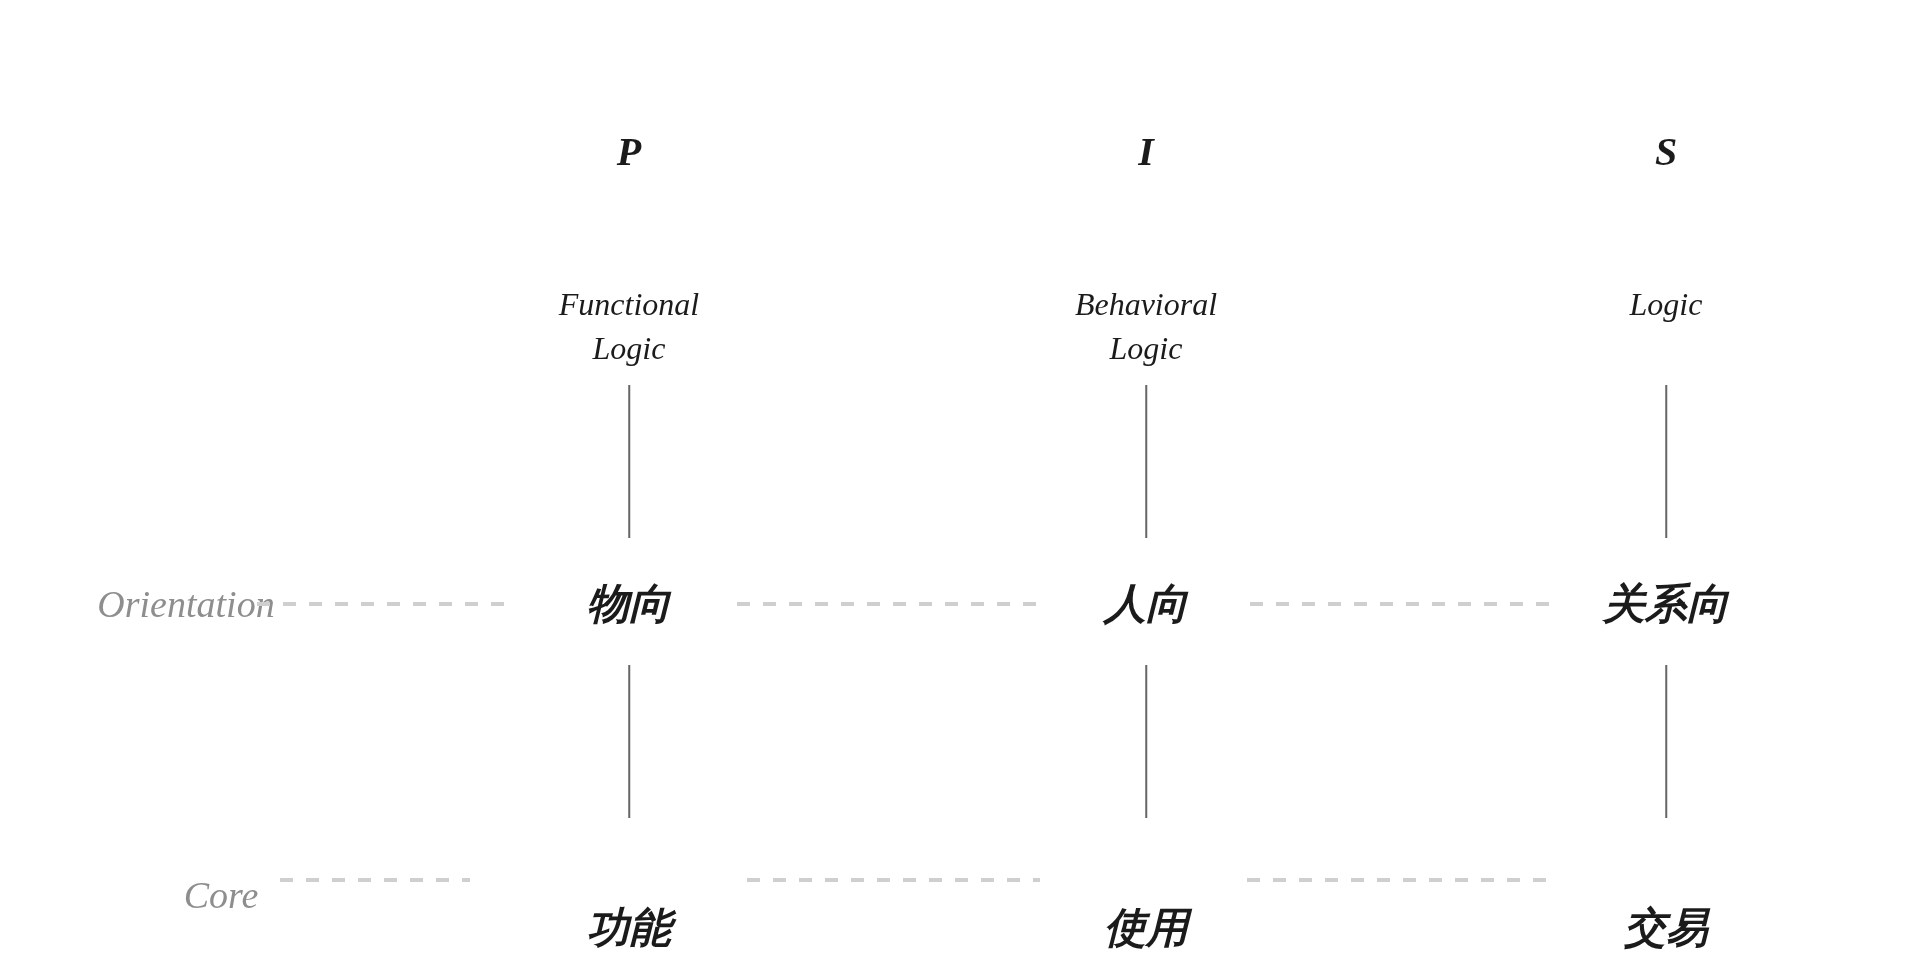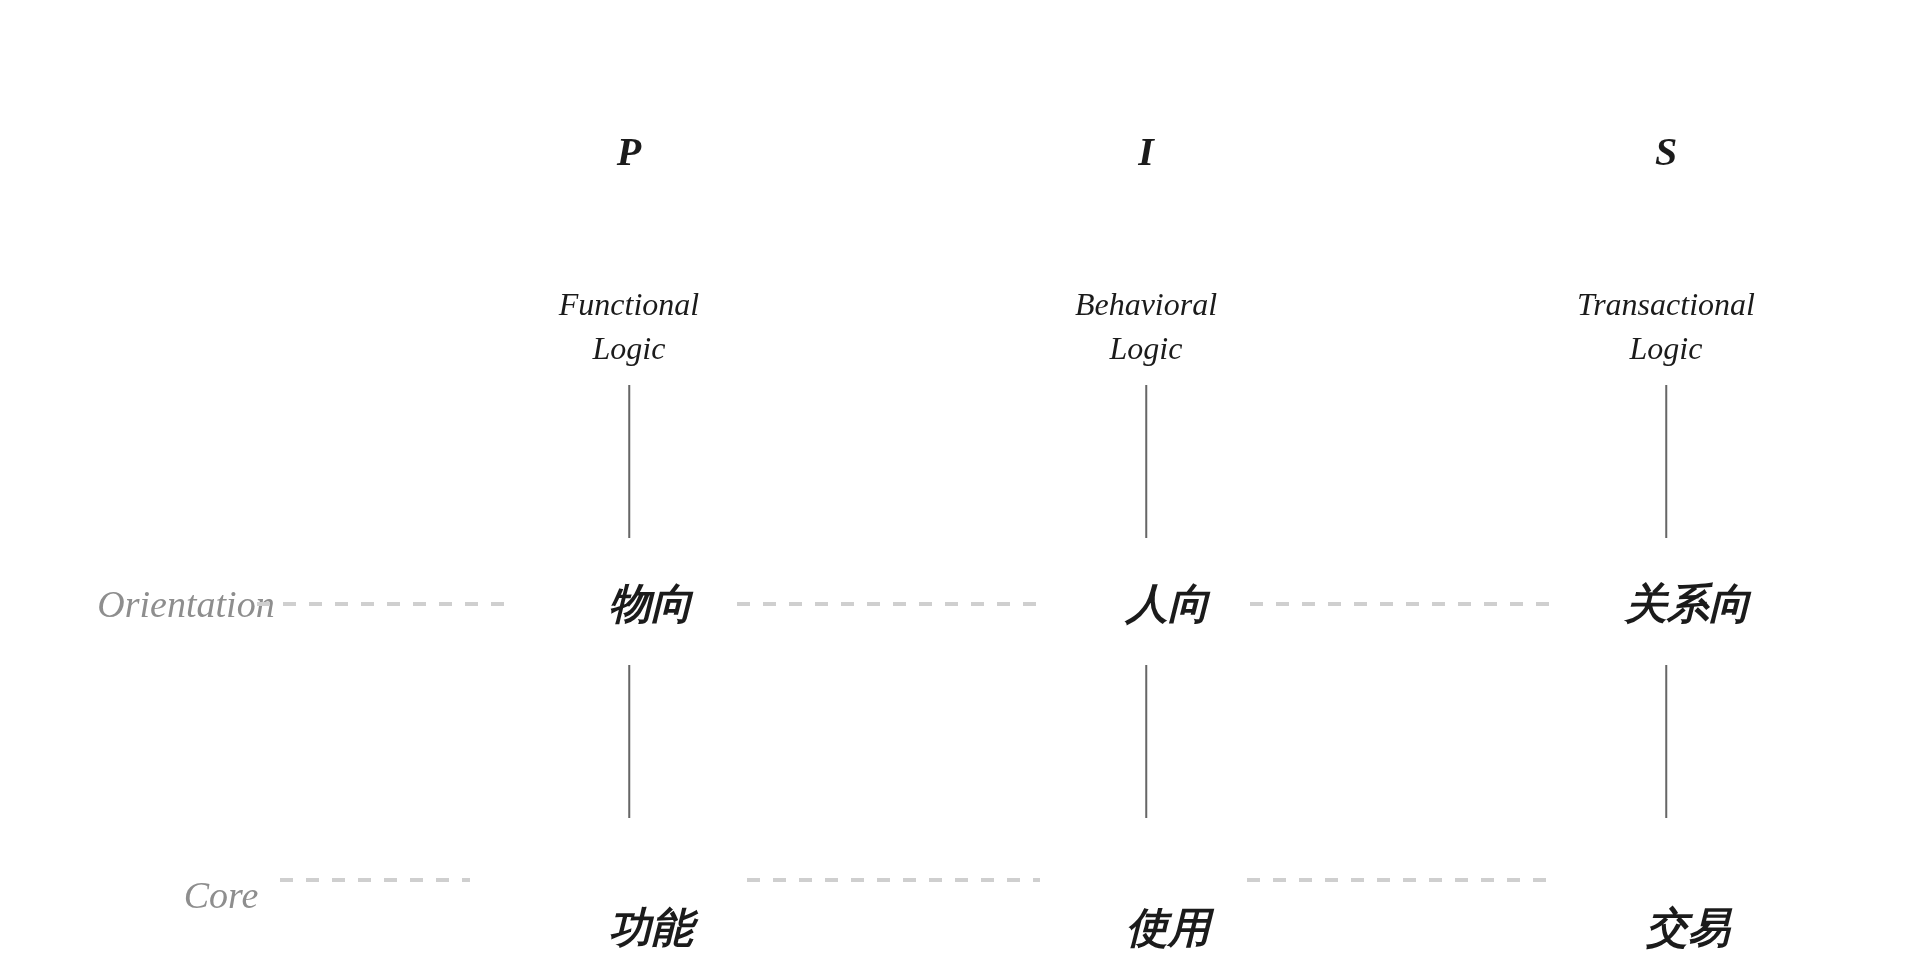--- a/index.html
+++ b/index.html
@@ -41,21 +41,21 @@
 
   .row-label{
     position:absolute;transform:translateX(-50%);
     font-size:38px;font-style:italic;color:var(--row-label);
     line-height:44px;white-space:nowrap;
   }
   .row-label.orientation{left:186px;top:582px;}
   .row-label.core{left:221px;top:858px;margin-top:15px;}
 
   .term{
-    font-size:42px;font-weight:700;font-style:italic;line-height:48px;margin-left:22px;
+    font-size:42px;font-weight:700;font-style:italic;line-height:48px;
   }
   .term.row-orientation{top:580px;}
   .term.row-core{top:904px;}
 
   .dash-seg{
     position:absolute;height:4px;
     background:repeating-linear-gradient(90deg,var(--dash) 0 13px,transparent 13px 26px);
   }
   .dash-seg.row-o{top:602px;}
   .dash-seg.row-c{top:878px;}
@@ -77,21 +77,20 @@
 
   <div class="cx col-subtitle col1">
     <span>Functional</span>
     <span>Logic</span>
   </div>
   <div class="cx col-subtitle col2">
     <span>Behavioral</span>
     <span>Logic</span>
   </div>
   <div class="cx col-subtitle col3">
-    <span>Transactional</span>
     <span>Logic</span>
   </div>
 
   <div class="vline upper col1"></div>
   <div class="vline upper col2"></div>
   <div class="vline upper col3"></div>
 
   <div class="row-label orientation">Orientation</div>
   <div class="dash-seg row-o o-a"></div>
   <div class="cx term row-orientation col1">物向</div>

